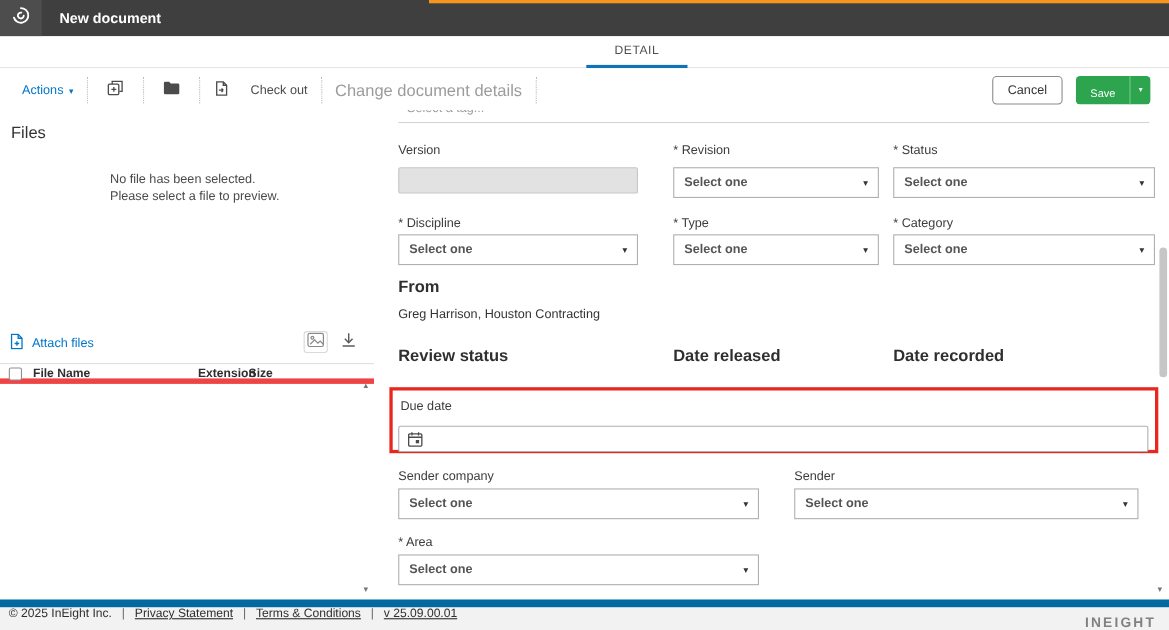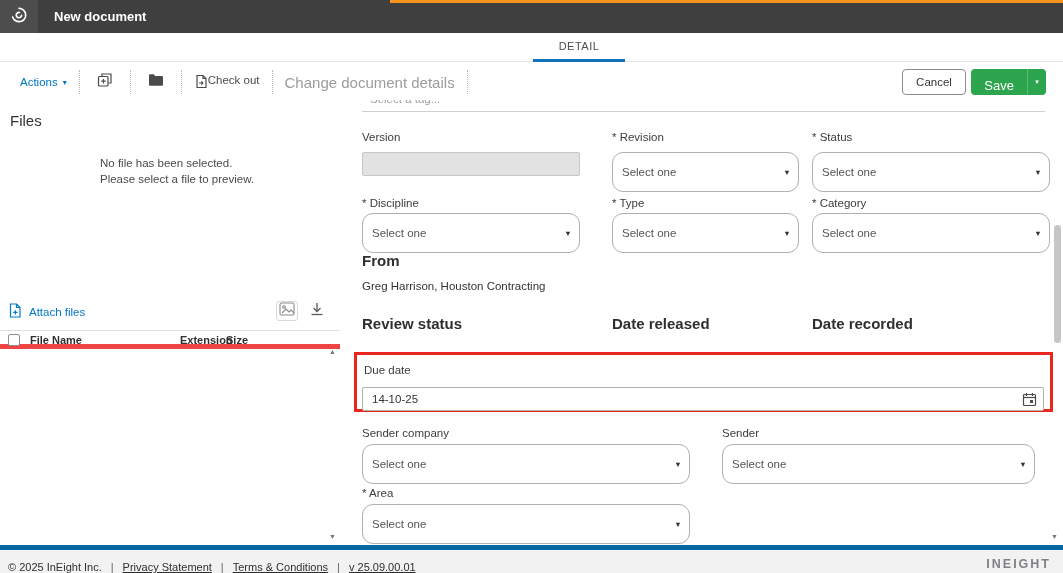--- a/index.html
+++ b/index.html
@@ -22,28 +22,28 @@
          text-align:center; font-size:11px; color:#4f4f4f; letter-spacing:.5px;
          border-bottom:3px solid #1272b8; cursor:pointer; }
 
   
   .toolbar { position:absolute; top:62px; left:0; right:0; height:40px; background:#fff; }
   .toolbar-left { position:absolute; left:0; top:0; height:100%; display:flex; align-items:center; padding-left:20px; }
   .tb-sep { height:24px; border-left:1px dotted #bdbdbd; margin:0 12px; }
   .tb-actions { display:flex; align-items:center; gap:5px; color:#0077c8; font-size:11.5px; cursor:pointer; }
   .tb-actions .caret { font-size:8px; line-height:1; padding-top:2px; }
   .tb-icon-btn { width:26px; height:24px; display:flex; align-items:center; justify-content:center; cursor:pointer; }
-  .tb-checkout { display:flex; align-items:flex-start; gap:0; color:#4b4b4b; font-size:11.5px; cursor:pointer; }
+  .tb-checkout { display:flex; align-items:center; gap:20px; color:#4b4b4b; font-size:11.5px; cursor:pointer; }
   .tb-disabled { color:#9c9c9c; font-size:15px; cursor:default; }
   .btn-cancel { position:absolute; right:97px; top:7px; width:64px; height:26px; background:#fff;
                 border:1px solid #8c8c8c; border-radius:4px; font-size:11.5px; color:#333;
                 text-align:center; line-height:24px; cursor:pointer; }
   .save-group { position:absolute; right:17px; top:7px; height:26px; display:flex;
                 border-radius:4px; overflow:hidden; cursor:pointer; }
-  .save-main { background:#2da44e; color:#fff; font-size:13px; padding:4px 13px; line-height:26px; }
+  .save-main { background:#2da44e; color:#fff; font-size:10px; padding:4px 13px; line-height:26px; }
   .save-caret { width:19px; background:#2da44e; border-left:1px solid #5cbd79; color:#fff;
                 display:flex; align-items:center; justify-content:center; font-size:7px; }
 
   
   .files-title { position:absolute; left:10px; top:112px; font-size:15px; color:#333; }
   .files-empty { position:absolute; left:100px; top:155px; font-size:11.5px; color:#4a4a4a; line-height:16px; }
   .attach-row { position:absolute; left:8px; top:303px; display:flex; align-items:center; gap:6px;
                 color:#0077c8; font-size:11.5px; cursor:pointer; }
   .panel-icon { position:absolute; top:301px; width:22px; height:20px; display:flex;
                 align-items:center; justify-content:center; cursor:pointer; }
@@ -57,37 +57,37 @@
   .scroll-glyph { position:absolute; font-size:7px; color:#777; cursor:pointer; }
 
   
   .form-scroll { position:absolute; left:352px; top:100px; width:711px; height:445px; overflow:hidden; background:#fff; }
   .tag-clip { position:absolute; left:10px; right:18px; top:0; height:12px; overflow:hidden; }
   .tag-input { position:absolute; left:0; right:0; bottom:0; height:26px; border-bottom:1px solid #cfcfcf;
                line-height:26px; padding-left:8px; color:#9e9e9e; font-size:11.5px; }
   .f-label { position:absolute; font-size:11.5px; color:#3c3c3c; }
   .f-label-b { position:absolute; font-size:15px; color:#2f2f2f; font-weight:bold; }
   .f-text { position:absolute; font-size:11.5px; color:#333; }
-  .select { position:absolute; height:40px; background:#fff; border:1px solid #b0b0b0; border-radius:11px;
-            display:flex; align-items:center; cursor:pointer; }
+  .select { position:absolute; height:28px; background:#fff; border:1px solid #b0b0b0; border-radius:0;
+            display:flex; align-items:center; cursor:pointer;font-weight:bold; }
   .select .val { flex:1; padding-left:9px; font-size:11.5px; color:#555;
                  white-space:nowrap; overflow:hidden; }
   .select .car { width:22px; font-size:7.5px; color:#333; text-align:center; }
   .input-disabled { position:absolute; height:24px; background:#e2e2e2; border:1px solid #c6c6c6; border-radius:2px; }
   .red-box { position:absolute; left:2px; top:252px; width:699px; height:60px; border:3px solid #e8281e; }
   .date-input { position:absolute; left:10px; top:287px; width:682px; height:24px; background:#fff;
                 border:1px solid #b0b0b0; border-radius:2px; display:flex; align-items:center; cursor:text; }
   .date-input .val { flex:1; padding-left:9px; font-size:11.5px; color:#333; }
   .date-input .cal { width:28px; display:flex; align-items:center; justify-content:center; cursor:pointer; }
   .v-scroll-thumb { position:absolute; right:2px; top:225px; width:7px; height:118px;
                     background:#c6c6c6; border-radius:4px; cursor:grab; }
 
   
   .footer { position:absolute; left:0; right:0; bottom:0; height:28px; background:#f2f2f2;
-            border-top:5px solid #0369a1; display:flex; align-items:flex-end; padding-left:8px;
+            border-top:7px solid #0369a1; display:flex; align-items:flex-start; padding-left:8px;
             font-size:11px; color:#2f2f2f; }
   .footer .pipe { margin:0 9px; color:#666; }
   .footer .flink { text-decoration:underline; cursor:pointer; color:#2f2f2f; }
   .brand { position:absolute; right:12px; top:0; height:28px; line-height:28px; color:#808184;
            font-weight:800; letter-spacing:2px; font-size:12.5px; }
 </style>
 </head>
 <body>
 
 <div class="screen">
@@ -239,21 +239,20 @@
     <div class="f-label-b" style="left:10px; top:152px;">From</div>
     <div class="f-text" style="left:10px; top:180px;">Greg Harrison, Houston Contracting</div>
 
     <div class="f-label-b" style="left:10px;  top:215px;text-align:right;">Review status</div>
     <div class="f-label-b" style="left:260px; top:215px;">Date released</div>
     <div class="f-label-b" style="left:460px; top:215px;">Date recorded</div>
 
     <div class="red-box"></div>
     <div class="f-label" style="left:12px; top:264px;">Due date</div>
     <div class="date-input">
-      <span class="val">14-10-25</span>
       <span class="cal">
         <svg width="15" height="15" viewBox="0 0 15 15" fill="none" stroke="#4b4b4b" stroke-width="1.2">
           <rect x="1.5" y="2.5" width="12" height="11" rx="1"></rect>
           <path d="M1.5 5.5h12"></path>
           <path d="M4.5 1v3M10.5 1v3"></path>
           <rect x="8" y="8" width="3" height="3" fill="#4b4b4b" stroke="none"></rect>
         </svg>
       </span>
     </div>
 

